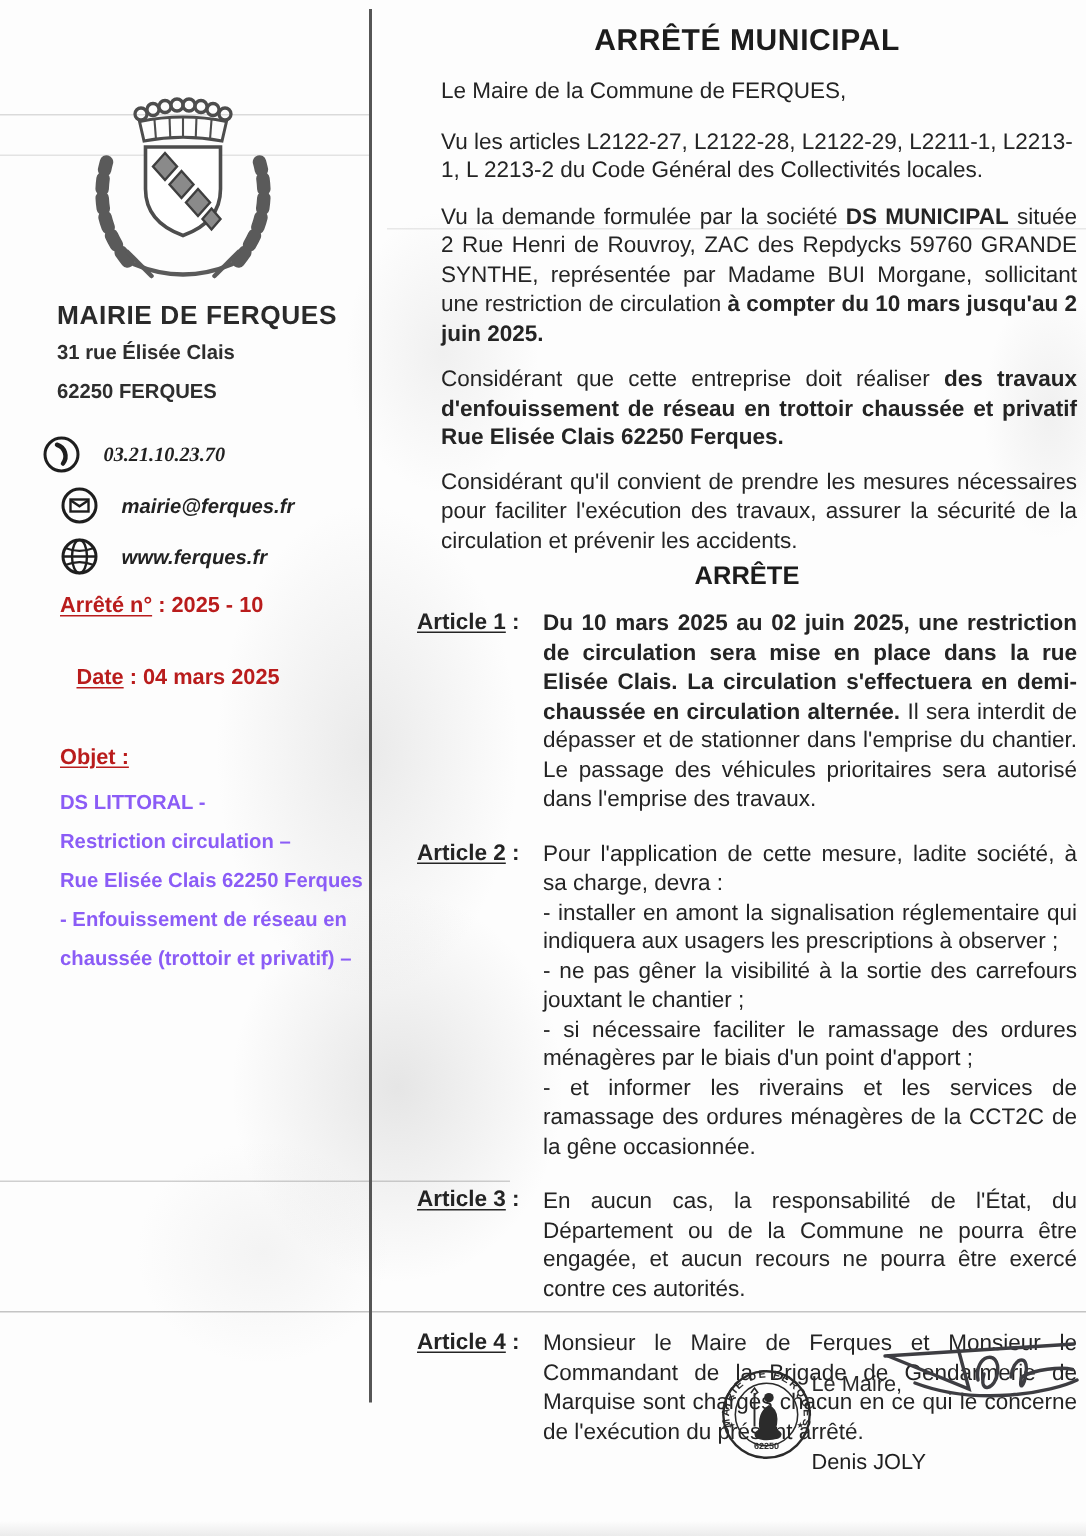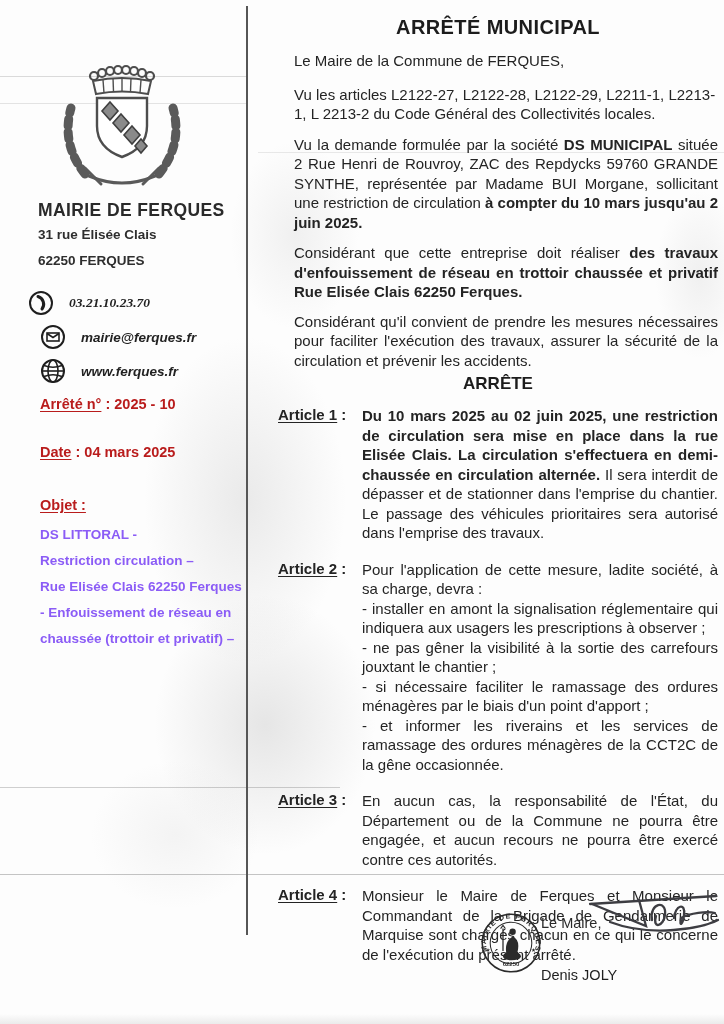--- a/index.html
+++ b/index.html
@@ -125,21 +125,21 @@
     <ellipse cx="13" cy="13" rx="5" ry="11" fill="none" stroke="#1e1e1e" stroke-width="1.6"></ellipse>
     <line x1="2" y1="13" x2="24" y2="13" stroke="#1e1e1e" stroke-width="1.6"></line>
     <path d="M4,7.5 Q13,11 22,7.5 M4,18.5 Q13,15 22,18.5" fill="none" stroke="#1e1e1e" stroke-width="1.4"></path>
   </svg>
   <span class="contact-text">www.ferques.fr</span>
 </div>
 
 <div class="abs side-label" style="left:40px;top:396px;">
   <span class="u">Arrêté n°</span><span> : 2025 - 10</span>
 </div>
-<div class="abs side-label" style="left:40px;top:444px;">
+<div class="abs side-label" style="left:51px;top:444px;">
   <span class="u">Date</span><span> : 04 mars 2025</span>
 </div>
 
 <div class="abs side-label u" style="left:40px;top:497px;">Objet :</div>
 <div class="abs" style="left:40px;top:522px;width:205px;">
   <div class="objet-line">DS LITTORAL -</div>
   <div class="objet-line">Restriction circulation –</div>
   <div class="objet-line">Rue Elisée Clais 62250 Ferques</div>
   <div class="objet-line">- Enfouissement de réseau en</div>
   <div class="objet-line">chaussée (trottoir et privatif) –</div>

